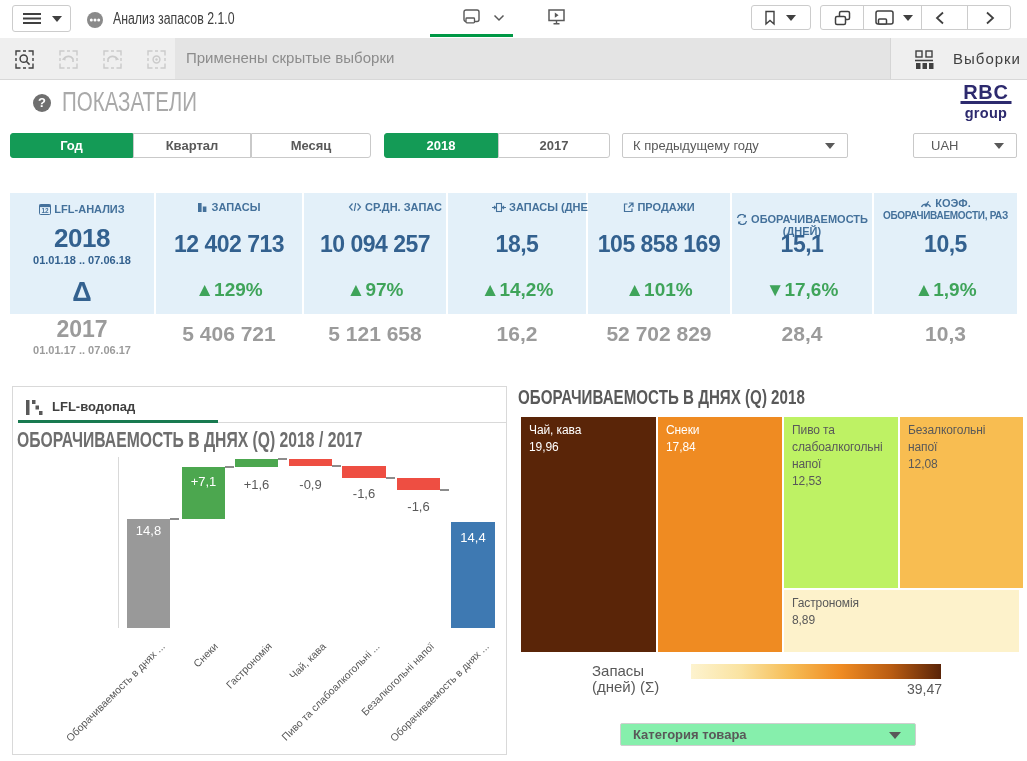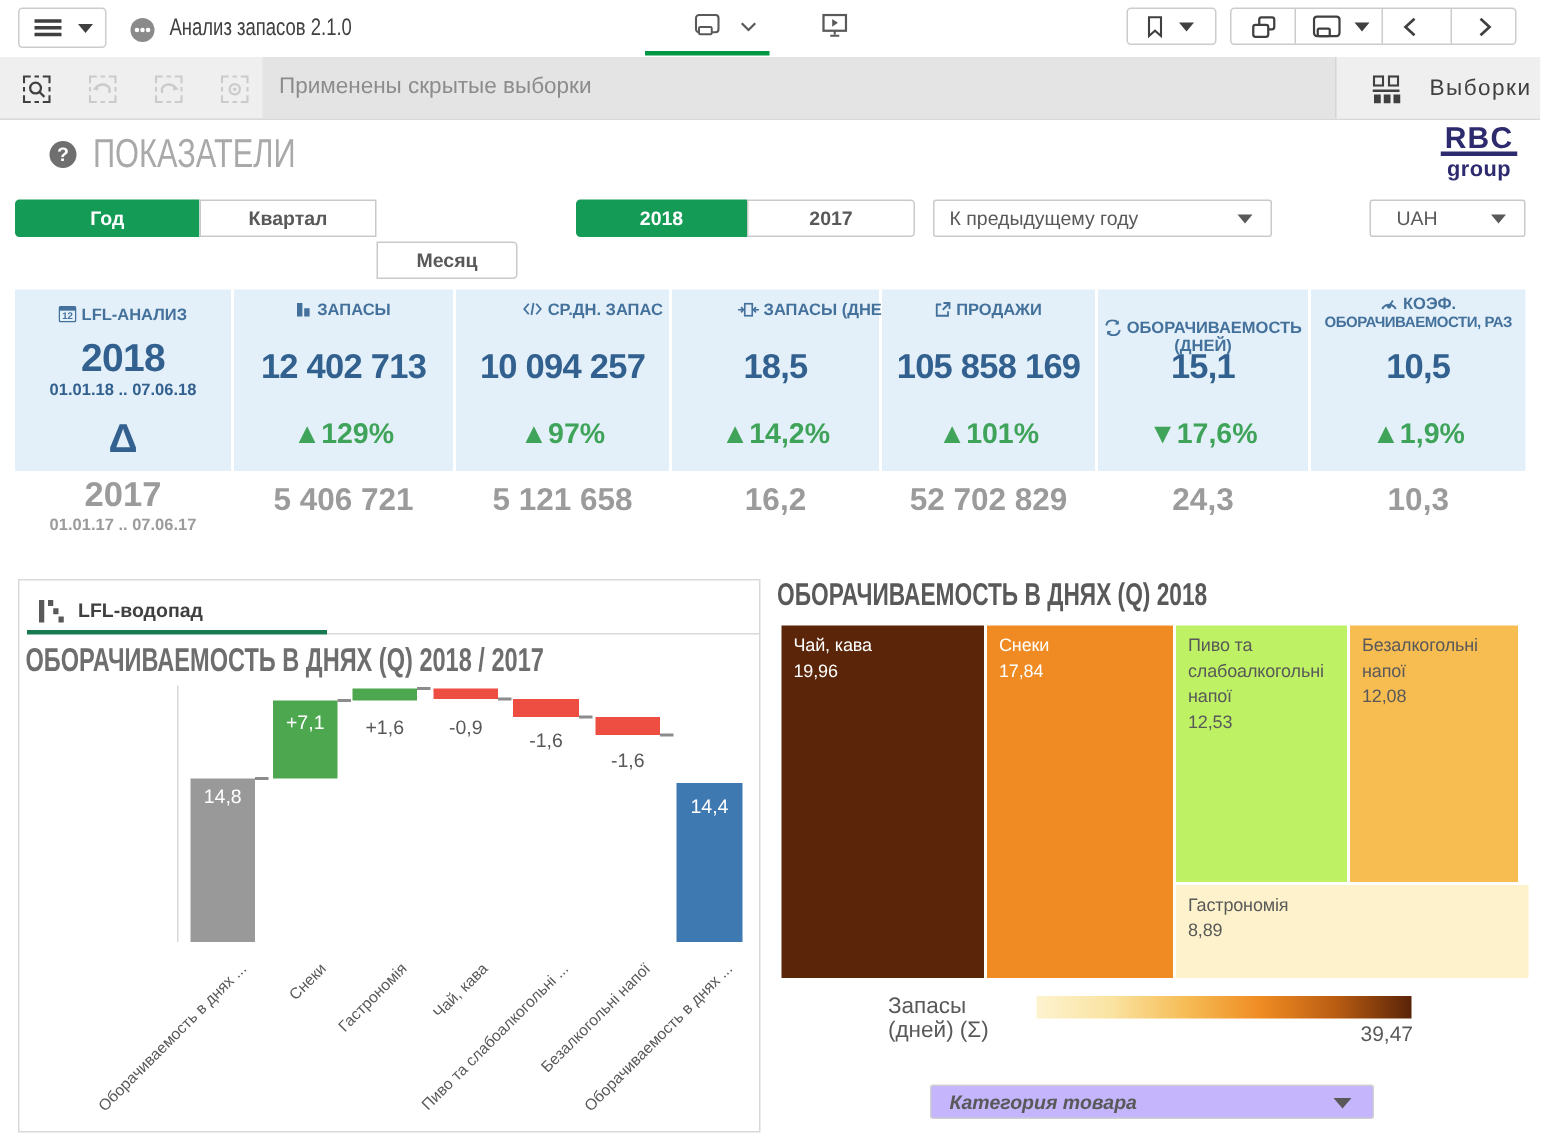--- a/index.html
+++ b/index.html
@@ -51,21 +51,21 @@
 .wdash { position:absolute; height:2px; width:9px; background:#8c8c8c; }
 .xlab { position:absolute; font-size:10.5px; color:#595959; white-space:nowrap; transform:rotate(-45deg); transform-origin:right top; text-align:right; }
 
 
 #rtitle { position:absolute; left:518px; top:385px; font-size:21px; font-weight:bold; color:#595959; transform:scaleX(0.721); transform-origin:left top; white-space:nowrap; }
 .tmblock { position:absolute; font-size:12px; letter-spacing:-0.1px; line-height:17px; padding:5px 0 0 8px; }
 #legendtext { position:absolute; left:592px; top:663px; font-size:15px; color:#595959; line-height:16px; }
 #gradbar { position:absolute; left:691px; top:664px; width:250px; height:15px; background:linear-gradient(to right,#fdf3cf,#fae3a1,#f6bc55,#ef8b22,#b95c12,#5a2408); }
 #glab1 { position:absolute; left:692px; top:681px; font-size:14px; color:#595959;margin-top:44px; }
 #glab2 { position:absolute; left:907px; top:681px; font-size:14px; color:#595959; }
-#catdd { position:absolute; left:620px; top:723px; width:296px; height:23px; background:#c4b5fd; border:1px solid #cfcfcf; border-radius:2px;font-style:italic; }
+#catdd { position:absolute; left:620px; top:723px; width:296px; height:23px; background:#86efac; border:1px solid #cfcfcf; border-radius:2px; }
 </style>
 </head>
 <body>
 <div id="app">
   <div id="topbar"></div>
   <div id="menubtn">
     <svg width="57" height="25" viewBox="0 0 57 25">
       <path d="M10 8 H28 M10 12.5 H28 M10 17 H28" stroke="#404040" stroke-width="2.2"></path>
       <path d="M39 10 L49 10 L44 16 Z" fill="#404040"></path>
     </svg>
@@ -158,21 +158,21 @@
   <div id="qmark">?</div>
   <div id="pagetitle">ПОКАЗАТЕЛИ</div>
   <div id="rbclogo"><svg width="52" height="40" viewBox="0 0 52 40">
     <text x="26" y="17.5" font-family="Liberation Sans, sans-serif" font-size="20" font-weight="bold" fill="#2d2a6e" text-anchor="middle" letter-spacing="0.8">RBC</text>
     <rect x="0.5" y="20" width="51" height="3" fill="#2d2a6e"></rect>
     <text x="26" y="36.5" font-family="Liberation Sans, sans-serif" font-size="14.5" font-weight="bold" fill="#2d2a6e" text-anchor="middle" letter-spacing="0.3">group</text>
   </svg></div>
 
   <div class="fbtn green" style="left:10px; width:123px; border-radius:3px 0 0 3px;">Год</div>
   <div class="fbtn" style="left:133px; width:118px;">Квартал</div>
-  <div class="fbtn" style="left:251px; width:94px; border-radius:0 3px 3px 0;margin-top:28px;">Месяц</div>
+  <div class="fbtn" style="left:251px; width:120px; border-radius:0 3px 3px 0;">Месяц</div>
   <div class="fbtn green" style="left:384px; width:114px; border-radius:3px 0 0 3px;">2018</div>
   <div class="fbtn" style="left:498px; width:112px; border-radius:0 3px 3px 0;">2017</div>
   <div class="ddl" style="left:622px; width:226px; padding-left:10px;">К предыдущему году<span class="caret" style="right:12px; top:9px;"></span></div>
   <div class="ddl" style="left:913px; width:104px; padding-left:17px;">UAH<span class="caret" style="right:12px; top:9px;"></span></div>
 
   <div class="kcell" style="left:10px; width:144px;">
     <div class="khead" style="margin-top:10px;"><svg width="12" height="12" viewBox="0 0 12 12" style="vertical-align:-2px;">
           <rect x="0.5" y="1.5" width="11" height="10" rx="1" fill="none" stroke="#44719b"></rect>
           <rect x="0.5" y="1.5" width="11" height="2.6" fill="#44719b"></rect>
           <text x="6" y="9.8" font-size="6.4" font-weight="bold" fill="#44719b" text-anchor="middle">12</text>
@@ -232,21 +232,21 @@
   </div>
 
   <div class="kprev" style="left:10px; width:144px; top:316px;">
     <div style="font-size:23px;">2017</div>
     <div style="font-size:11px; margin-top:1px;">01.01.17 .. 07.06.17</div>
   </div>
   <div class="kprev" style="left:156px; width:146px;">5 406 721</div>
   <div class="kprev" style="left:304px; width:142px;">5 121 658</div>
   <div class="kprev" style="left:448px; width:138px;">16,2</div>
   <div class="kprev" style="left:588px; width:142px;">52 702 829</div>
-  <div class="kprev" style="left:732px; width:140px;">24,3</div>
+  <div class="kprev" style="left:732px; width:140px;">28,4</div>
   <div class="kprev" style="left:874px; width:143px;">10,3</div>
 
   <div id="lpanel">
     <svg class="abs" style="left:12px; top:12px;" width="20" height="17" viewBox="0 0 20 17">
       <rect x="1" y="1" width="3.5" height="15" fill="#595959"></rect>
       <rect x="7" y="1" width="3.5" height="4" fill="#595959"></rect>
       <rect x="10.5" y="6.5" width="3.5" height="4" fill="#595959"></rect>
       <rect x="14" y="12" width="3.5" height="4" fill="#595959"></rect>
     </svg>
     <div id="ltab">LFL-водопад</div>
@@ -282,21 +282,21 @@
       <div class="xlab" style="right:133px; top:253px;">Пиво та слабоалкогольні ...</div>
       <div class="xlab" style="right:78px; top:253px;">Безалкогольні напої</div>
       <div class="xlab" style="right:24px; top:253px;">Оборачиваемость в днях ...</div>
     </div>
   </div>
 
   <div id="rtitle">ОБОРАЧИВАЕМОСТЬ В ДНЯХ (Q) 2018</div>
   <div class="tmblock" style="left:521px; top:417px; width:135px; height:235px; background:#5a2508; color:#fff;">Чай, кава<br>19,96</div>
   <div class="tmblock" style="left:658px; top:417px; width:124px; height:235px; background:#ef8b22; color:#fff;">Снеки<br>17,84</div>
   <div class="tmblock" style="left:784px; top:417px; width:114px; height:171px; background:#bef264; color:#595959;">Пиво та<br>слабоалкогольні<br>напої<br>12,53</div>
-  <div class="tmblock" style="left:900px; top:417px; width:112px; height:171px; background:#f8bd51; color:#595959;">Безалкогольні<br>напої<br>12,08</div>
+  <div class="tmblock" style="left:900px; top:417px; width:123px; height:171px; background:#f8bd51; color:#595959;">Безалкогольні<br>напої<br>12,08</div>
   <div class="tmblock" style="left:784px; top:590px; width:235px; height:62px; background:#fdf2cb; color:#595959;">Гастрономія<br>8,89</div>
   <div id="legendtext">Запасы<br>(дней) (Σ)</div>
   <div id="gradbar"></div>
   <div id="glab1">15,61</div>
   <div id="glab2">39,47</div>
   <div id="catdd">
     <div class="abs" style="left:12px; top:3px; font-size:13px; font-weight:bold; color:#595959;">Категория товара</div>
     <div class="abs" style="right:14px; top:8px; width:0; height:0; border-left:6px solid transparent; border-right:6px solid transparent; border-top:7px solid #595959;"></div>
   </div>
 </div>

